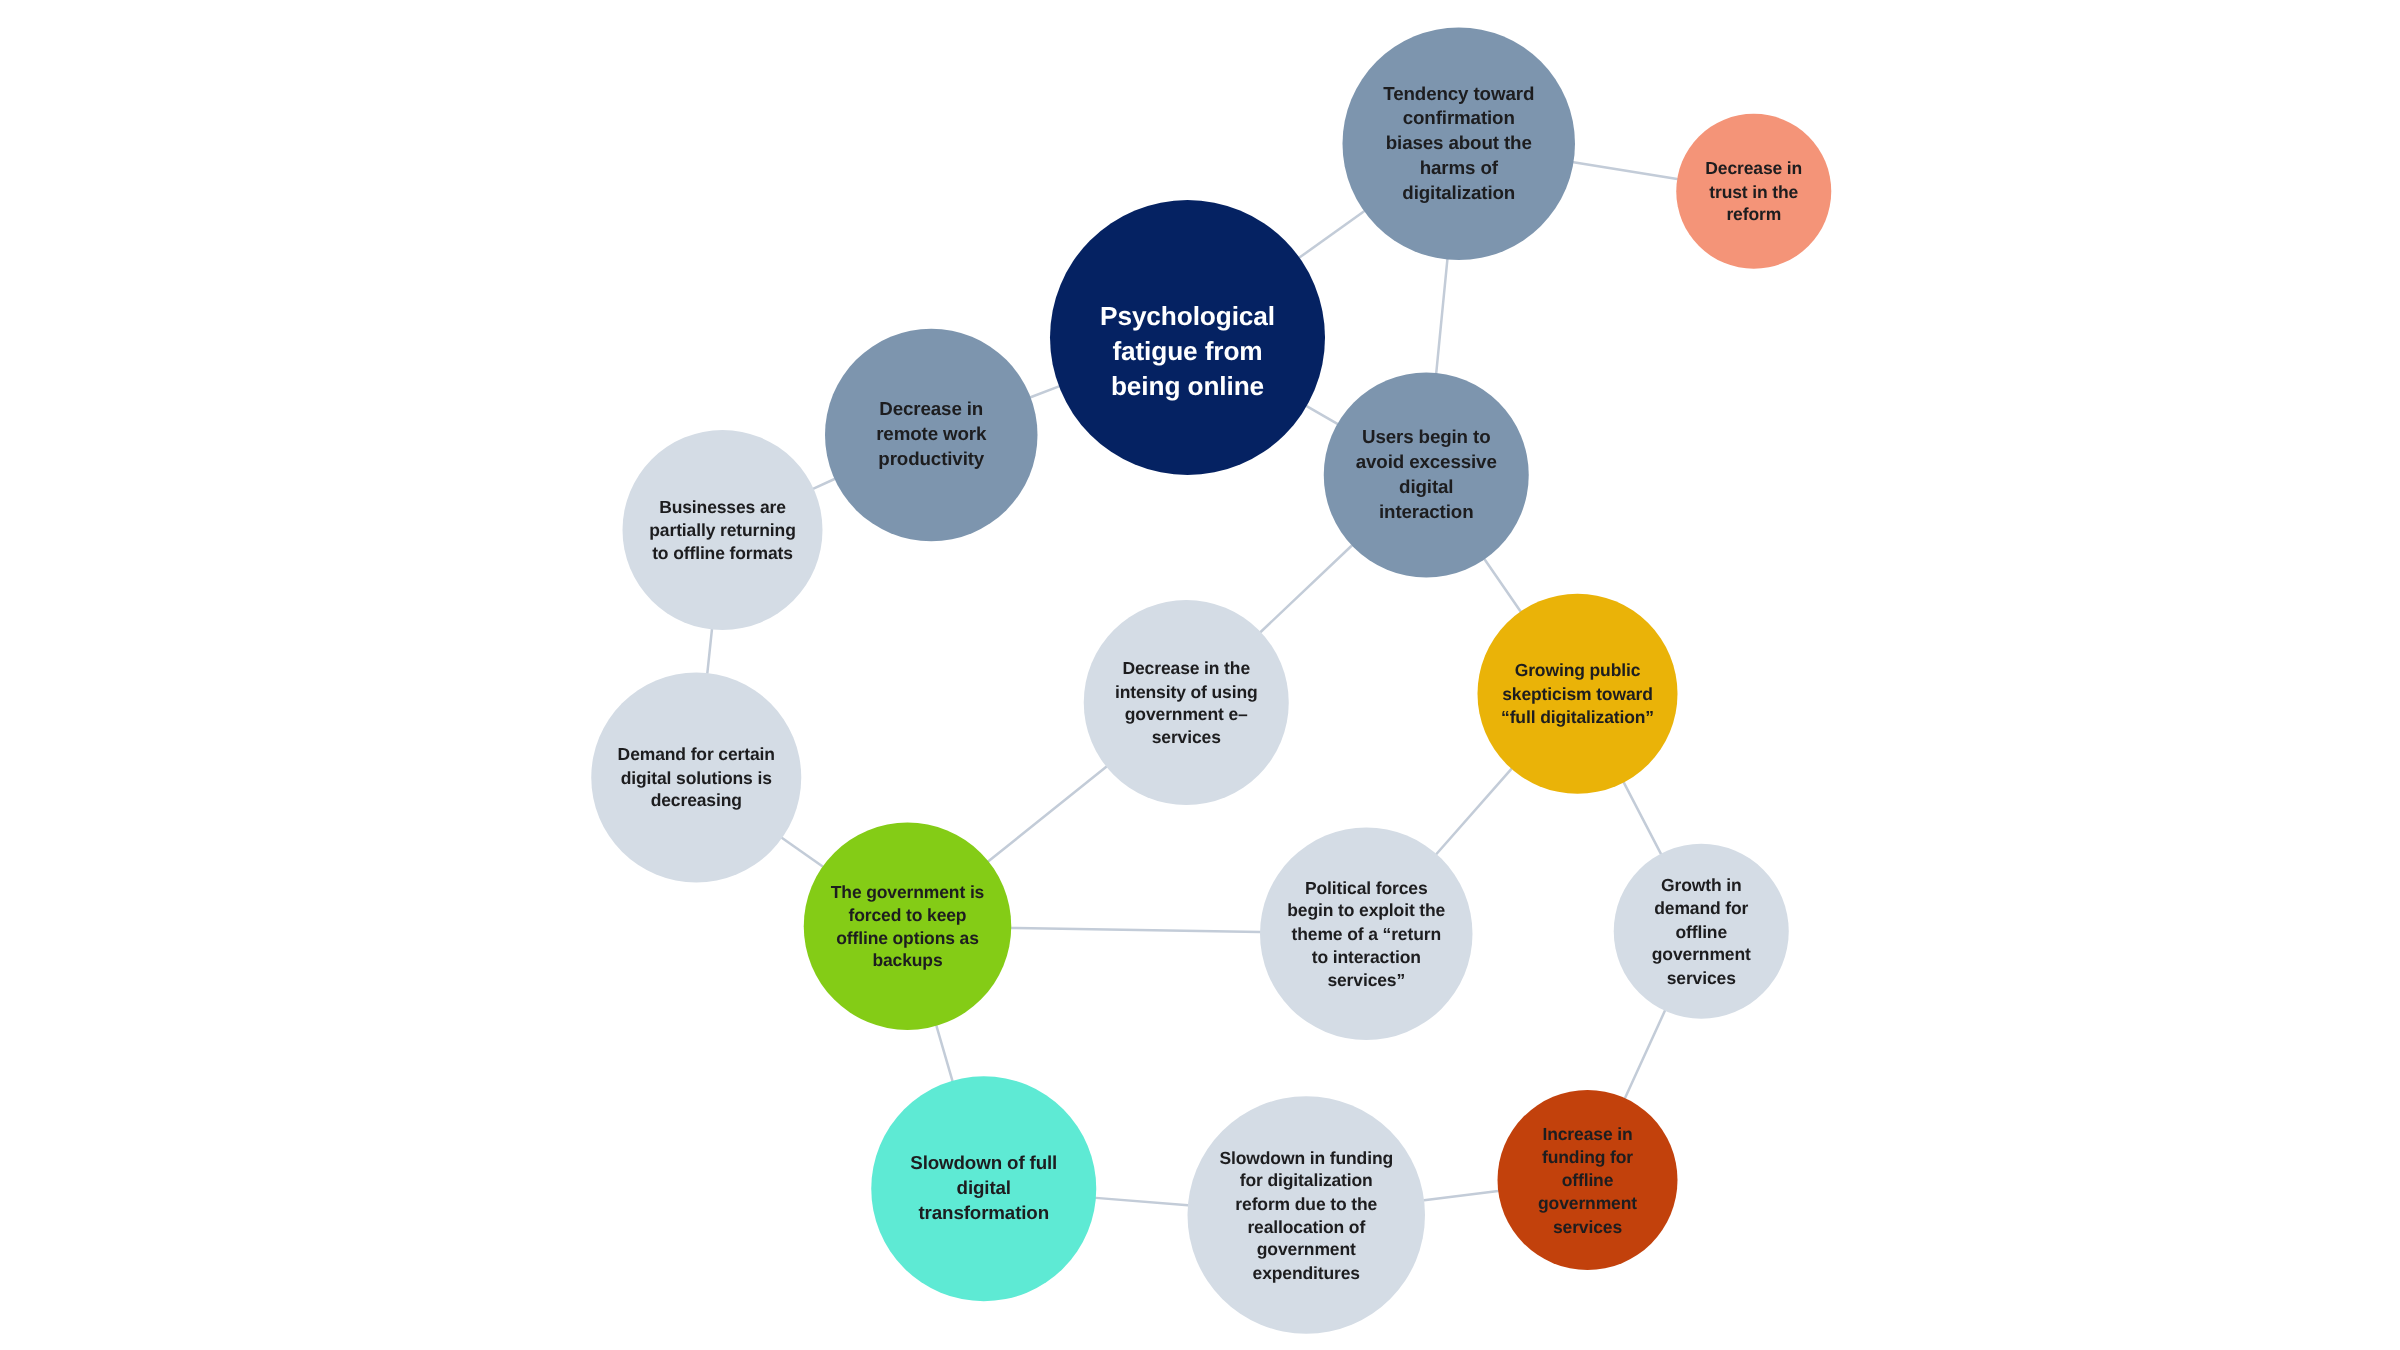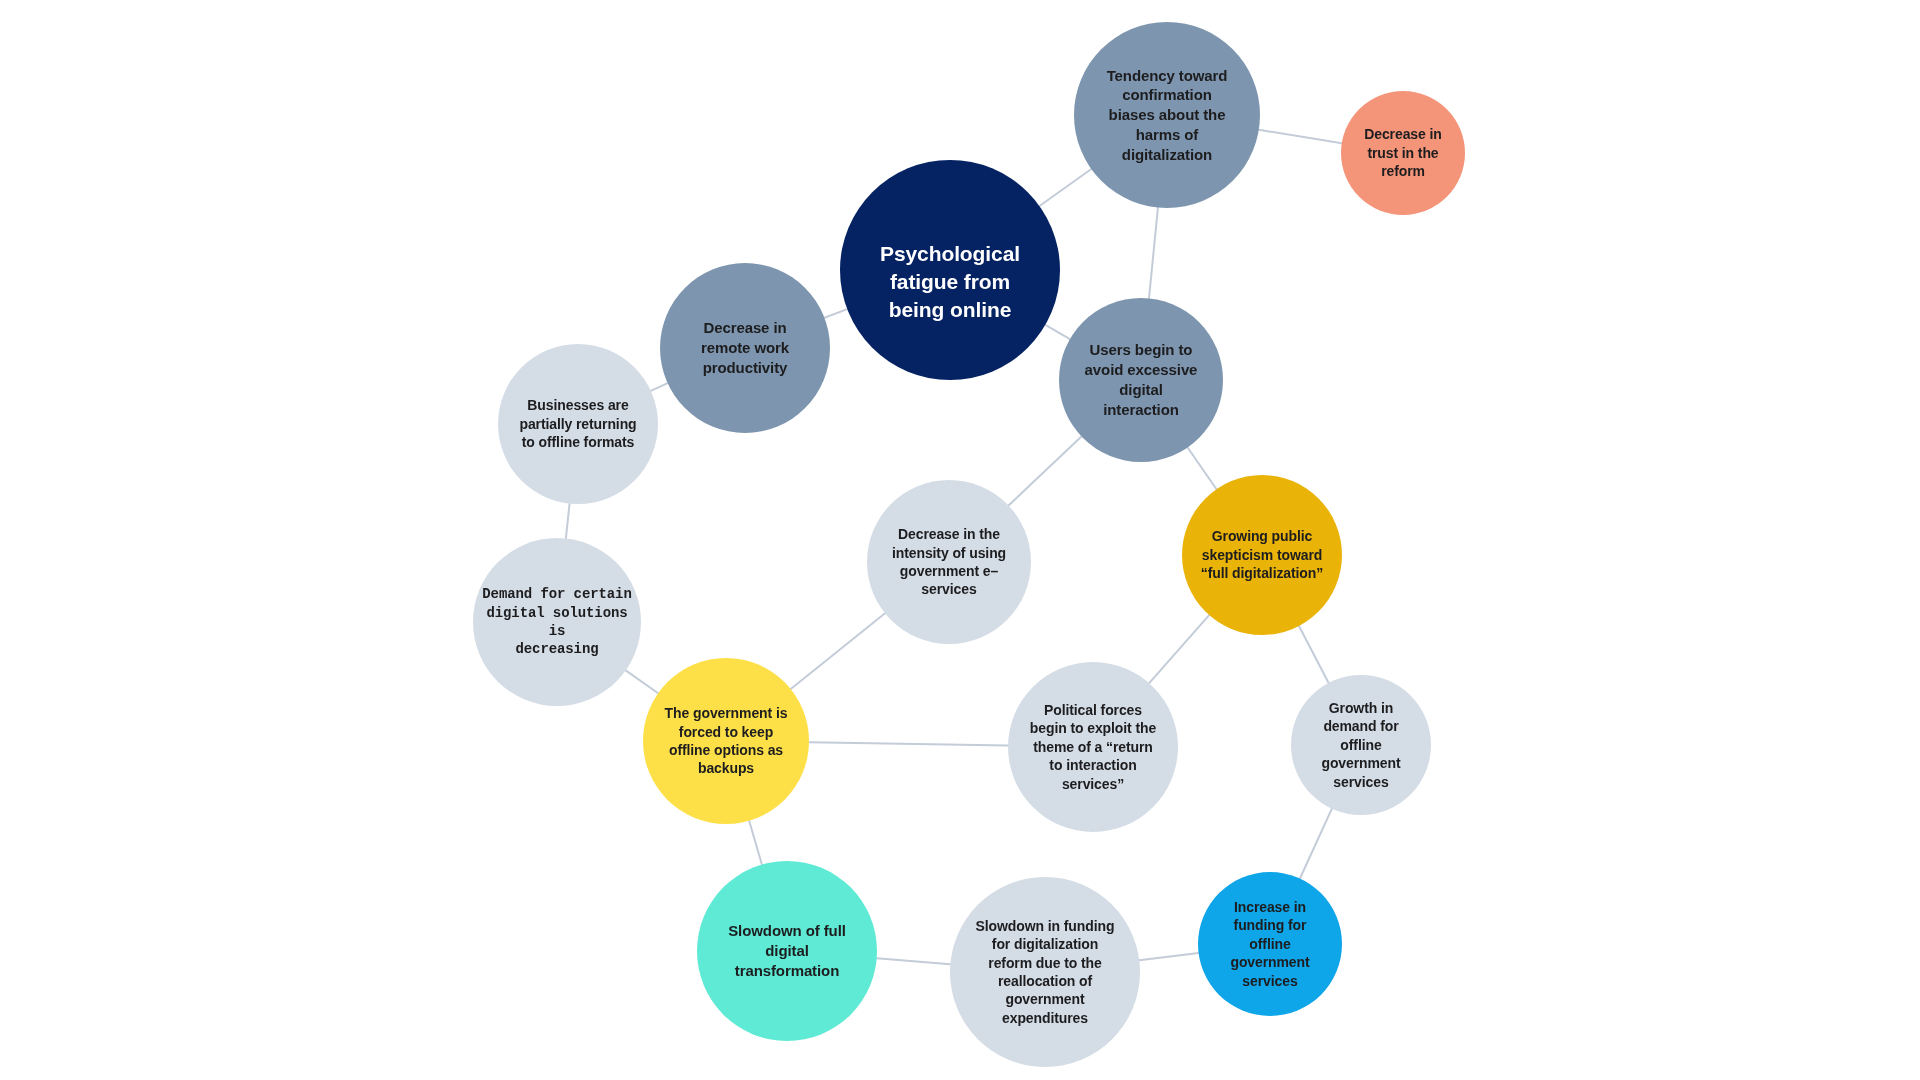--- a/index.html
+++ b/index.html
@@ -118,45 +118,45 @@
 intensity of using
 government e–
 services</span>
       </div>
       <div class="node tier2" style="left: 1182px; top: 475px; width: 160px; height: 160px; background: #eab308;">
         <span class="label" style="font-size: 14px;">Growing public
 skepticism toward
 “full digitalization”</span>
       </div>
       <div class="node tier2" style="left: 473px; top: 538px; width: 168px; height: 168px; background: rgb(212, 220, 229);">
-        <span class="label" style="font-size: 14px; font-family: Liberation Mono, monospace;">Demand for certain
+        <span class="label" style="font-size: 14px;">Demand for certain
 digital solutions is
 decreasing</span>
       </div>
-      <div class="node tier2" style="left: 643px; top: 658px; width: 166px; height: 166px; background: #fde047;">
+      <div class="node tier2" style="left: 643px; top: 658px; width: 166px; height: 166px; background: #84cc16;">
         <span class="label" style="font-size: 14px;">The government is
 forced to keep
 offline options as
 backups</span>
       </div>
       <div class="node tier2" style="left: 1008px; top: 662px; width: 170px; height: 170px; background: rgb(212, 220, 229);">
         <span class="label" style="font-size: 14px;">Political forces
 begin to exploit the
 theme of a “return
 to interaction
 services”</span>
       </div>
       <div class="node tier2" style="left: 1291px; top: 675px; width: 140px; height: 140px; background: rgb(212, 220, 229);">
         <span class="label" style="font-size: 14px;">Growth in
 demand for
 offline
 government
 services</span>
       </div>
-      <div class="node tier2" style="left: 1198px; top: 872px; width: 144px; height: 144px; background: #0ea5e9;">
+      <div class="node tier2" style="left: 1198px; top: 872px; width: 144px; height: 144px; background: #c2410c;">
         <span class="label" style="font-size: 14px;">Increase in
 funding for
 offline
 government
 services</span>
       </div>
       <div class="node tier2" style="left: 950px; top: 877px; width: 190px; height: 190px; background: rgb(212, 220, 229);">
         <span class="label" style="font-size: 14px;">Slowdown in funding
 for digitalization
 reform due to the

